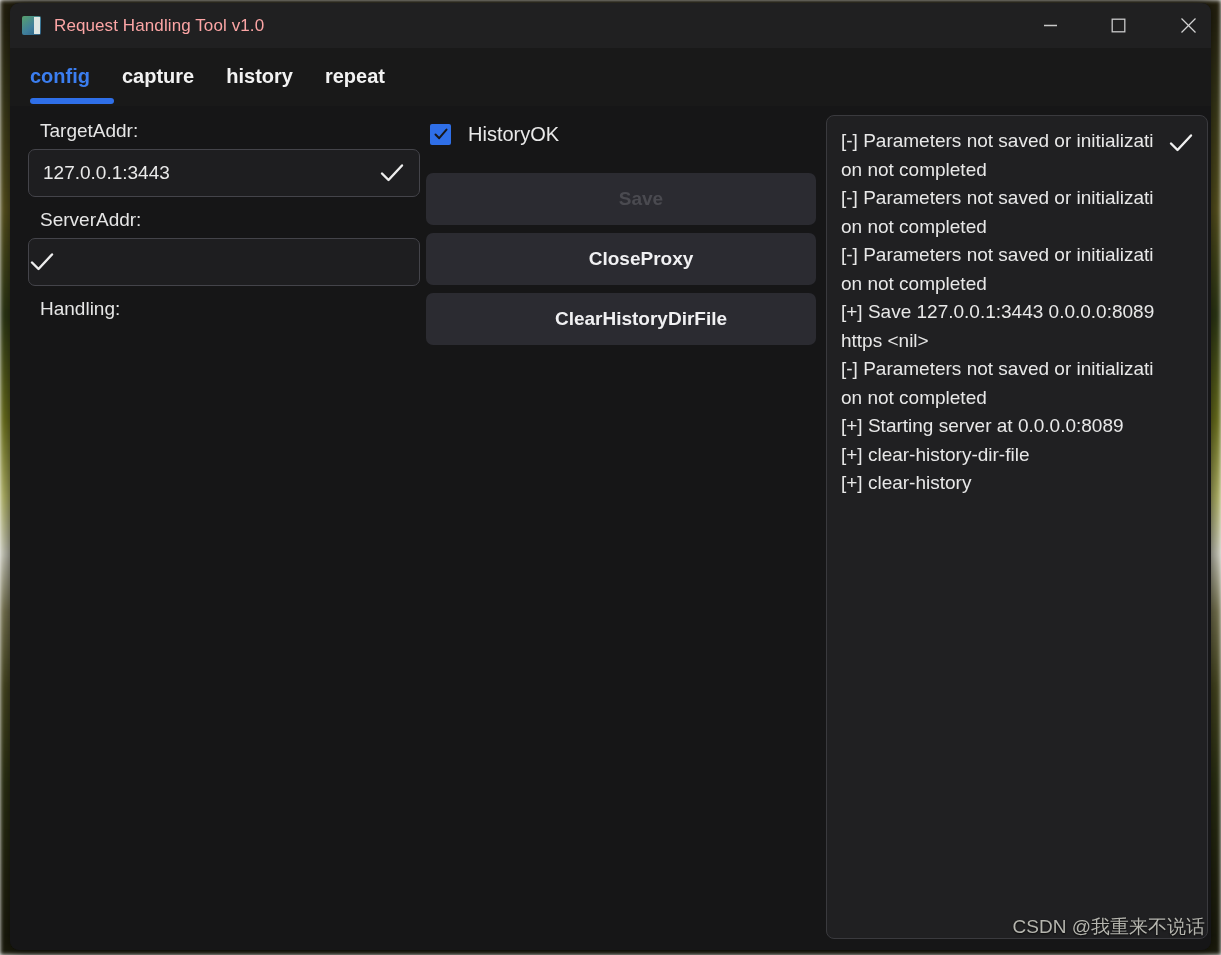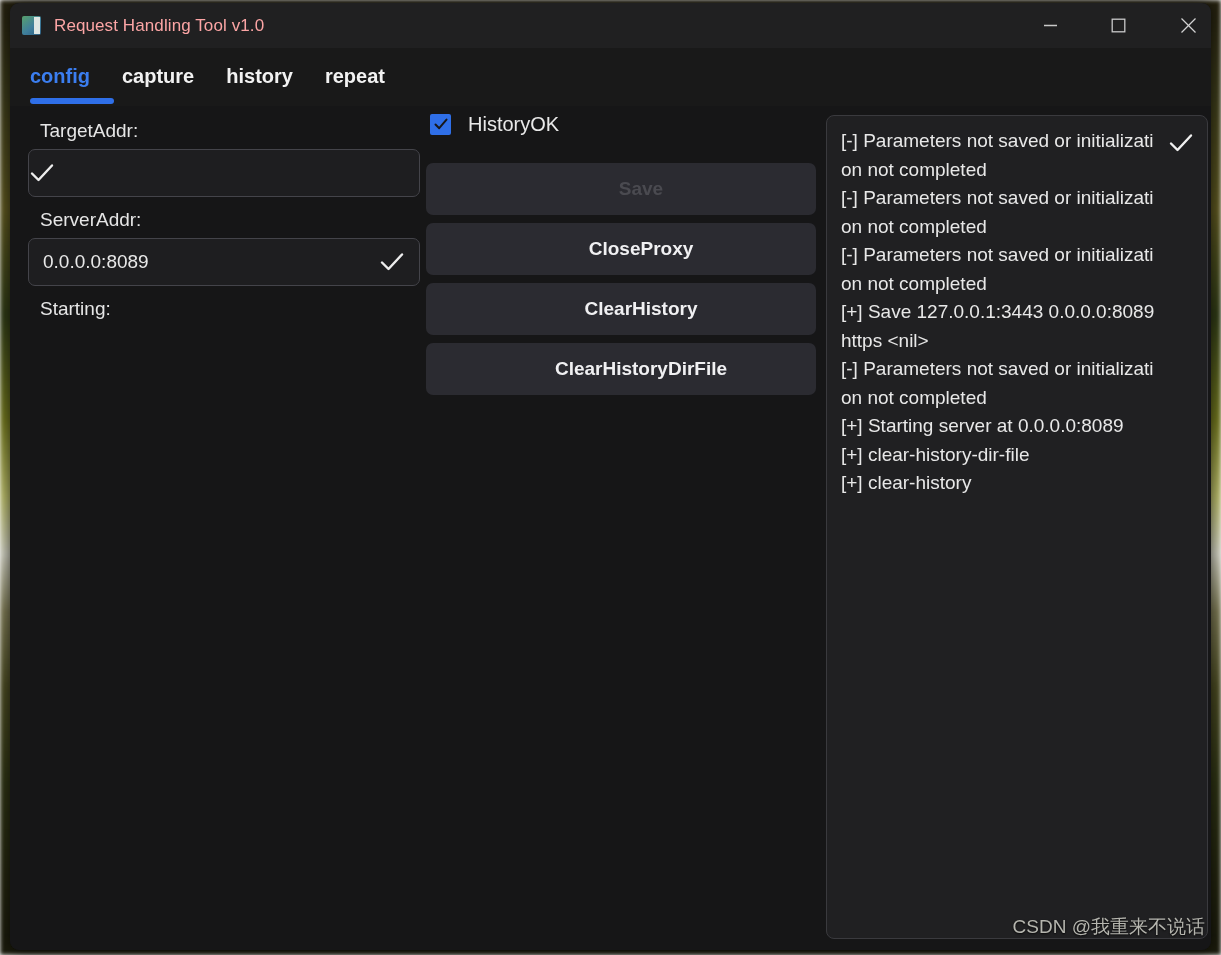--- a/index.html
+++ b/index.html
@@ -159,21 +159,21 @@
   .input-check {
     margin-right: 14px;
     display: flex;
     align-items: center;
   }
 
   
   #action-col {
     position: absolute;
     left: 416px;
-    top: 0;
+    top: 10px;
     width: 390px;
   }
   #checkbox-row {
     display: flex;
     align-items: center;
     height: 30px;
     margin: 3px 0 24px 4px;
   }
   #checkbox-box {
     width: 21px; height: 21px;
@@ -284,55 +284,54 @@
     <div class="tab">repeat</div>
     <div id="tab-underline"></div>
   </div>
 
   <div id="body">
 
     <div id="form-col">
 
       <div class="field-label">TargetAddr:</div>
       <div class="input-row">
+        <div class="input-value">127.0.0.1:3443</div>
         <div class="input-check">
           <svg width="26" height="26" viewBox="0 0 26 26">
               <polyline points="3,13.5 9.5,20 23,5.5" fill="none" stroke="#ededed" stroke-width="2.4" stroke-linecap="round" stroke-linejoin="round"></polyline>
             </svg>
         </div>
       </div>
 
       <div class="field-label">ServerAddr:</div>
       <div class="input-row">
-        <div class="input-value">0.0.0.0:8089</div>
         <div class="input-check">
           <svg width="26" height="26" viewBox="0 0 26 26">
               <polyline points="3,13.5 9.5,20 23,5.5" fill="none" stroke="#ededed" stroke-width="2.4" stroke-linecap="round" stroke-linejoin="round"></polyline>
             </svg>
         </div>
       </div>
 
-      <div class="field-label">Starting:</div>
+      <div class="field-label">Handling:</div>
 
     </div>
 
     <div id="action-col">
 
       <div id="checkbox-row">
         <div id="checkbox-box">
           <svg width="16" height="16" viewBox="0 0 16 16">
               <polyline points="2.5,8.5 6.2,12.2 13.5,3.6" fill="none" stroke="#17171a" stroke-width="2" stroke-linecap="round" stroke-linejoin="round"></polyline>
             </svg>
         </div>
         <div id="checkbox-label">HistoryOK</div>
       </div>
 
       <button class="action-btn disabled">Save</button>
       <button class="action-btn">CloseProxy</button>
-      <button class="action-btn">ClearHistory</button>
       <button class="action-btn">ClearHistoryDirFile</button>
 
     </div>
 
     <div id="log-panel">
       <div id="log-check">
         <svg width="26" height="26" viewBox="0 0 26 26">
             <polyline points="3,13.5 9.5,20 23,5.5" fill="none" stroke="#f0f0f0" stroke-width="2.4" stroke-linecap="round" stroke-linejoin="round"></polyline>
           </svg>
       </div>

